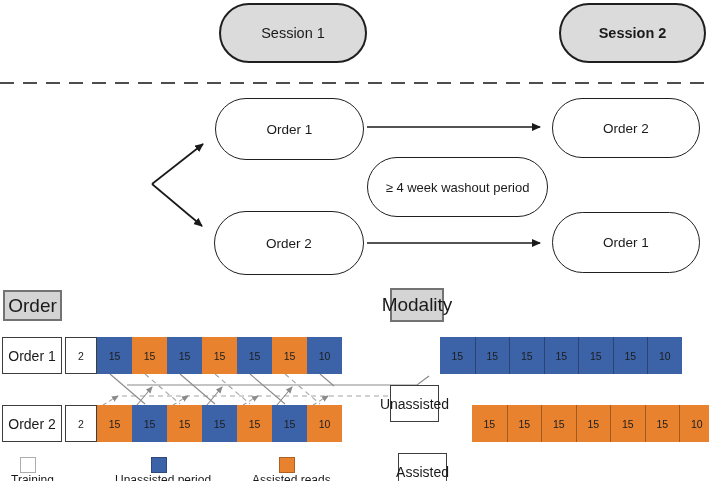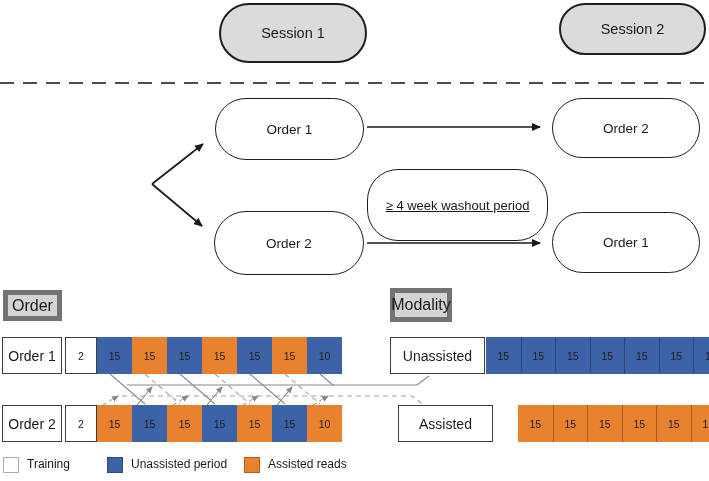--- a/index.html
+++ b/index.html
@@ -13,44 +13,44 @@
   .stadium{
     background:var(--c-stadium,#dbdbdb);border:2px solid #1f1f1f;border-radius:30px;
     font-size:14.5px;
   }
   .oval{
     background:#ffffff;border:1.8px solid #1f1f1f;border-radius:31px;font-size:13.5px;
   }
   .oval.small-text{font-size:13px;}
   .oval.big-text{font-size:15.5px;}
   .section-label{
-    background:var(--c-label,#d4d4d4);border:5px solid #737373;font-size:16px;
+    background:var(--c-label,#d4d4d4);border:2px solid #737373;font-size:19px;
   }
   .row{position:absolute;z-index:2;display:flex;height:37px;}
   .row-label{
     background:#fff;border:1.5px solid #3d3d3d;height:100%;
     display:flex;align-items:center;justify-content:center;font-size:14px;flex:0 0 auto;
   }
   .row-label.w60{width:60px;}
-  .row-label.w73{width:95px;}
+  .row-label.w73{width:49px;margin-top:48px;}
   .blocks{display:flex;height:100%;}
   .blocks.gap3{margin-left:3px;}
   .blocks.gap1{margin-left:1px;}
   .block{
     height:100%;display:flex;align-items:center;justify-content:center;
     font-size:10.5px;color:#1c1c1c;flex:0 0 auto;
   }
   .blocks.w35 .block{width:35px;}
   .blocks.w34 .block{width:34.5px;}
   .block.t-training{background:var(--c-training,#fff);border:1.5px solid #3d3d3d;width:32px !important;margin-right:0;}
   .blocks.w35 .block.t-training{width:32px;}
   .block.t-unassisted{background:var(--c-unassisted,#3c63a8);}
   .block.t-assisted{background:var(--c-assisted,#e8822f);}
   .block.sep{border-left:1px solid rgba(0,0,0,0.30);}
-  .legend-item{position:absolute;z-index:2;top:457px;display:flex;align-items:flex-start;height:16px;}
+  .legend-item{position:absolute;z-index:2;top:457px;display:flex;align-items:center;height:16px;flex-direction:column;}
   .swatch{width:16px;height:16px;flex:0 0 auto;}
   .swatch.t-training{background:var(--c-training,#fff);border:1px solid #adadad;}
   .swatch.t-unassisted{background:var(--c-unassisted,#3c63a8);border:1px solid rgba(0,0,0,0.25);}
   .swatch.t-assisted{background:var(--c-assisted,#e8822f);border:1px solid rgba(0,0,0,0.25);}
   .legend-text{margin-left:8px;font-size:12px;white-space:nowrap;}
 </style>
 </head>
 <body>
 
 <div id="fig" style="--c-unassisted: #3c63a8; --c-assisted: #e8822f; --c-training: #ffffff; --c-stadium: #dbdbdb; --c-label: #d4d4d4;">
@@ -95,30 +95,30 @@
       <line x1="277" y1="405" x2="292" y2="387" stroke="#8a8a8a" stroke-width="1.1" marker-end="url(#ahg)"></line>
 
       <line x1="103" y1="405" x2="118" y2="396" stroke="#a3a3a3" stroke-width="1.1" stroke-dasharray="4 3" marker-end="url(#ahg)"></line>
       <line x1="173" y1="405" x2="188" y2="396" stroke="#a3a3a3" stroke-width="1.1" stroke-dasharray="4 3" marker-end="url(#ahg)"></line>
       <line x1="243" y1="405" x2="258" y2="396" stroke="#a3a3a3" stroke-width="1.1" stroke-dasharray="4 3" marker-end="url(#ahg)"></line>
       <line x1="313" y1="405" x2="328" y2="396" stroke="#a3a3a3" stroke-width="1.1" stroke-dasharray="4 3" marker-end="url(#ahg)"></line>
     </g>
   </svg>
 
   <div class="node stadium" style="left:219px;top:3px;width:148px;height:60px;">Session 1</div>
-  <div class="node stadium" style="left:559px;top:3px;width:147px;height:52px;">Session 2</div>
+  <div class="node stadium" style="left:559px;top:3px;width:147px;height:60px;font-weight:bold;">Session 2</div>
 
   <div class="node oval" style="left:215px;top:98px;width:149px;height:62px;">Order 1</div>
   <div class="node oval" style="left:552px;top:98px;width:148px;height:60px;">Order 2</div>
-  <div class="node oval small-text" style="left:367px;top:169px;width:181px;height:72px;text-decoration:underline;">≥ 4 week washout period</div>
+  <div class="node oval small-text" style="left:367px;top:157px;width:181px;height:60px;">≥ 4 week washout period</div>
   <div class="node oval" style="left:214px;top:211px;width:150px;height:64px;border-radius:32px;">Order 2</div>
   <div class="node oval" style="left:552px;top:212px;width:148px;height:61px;">Order 1</div>
 
   <div class="node section-label" style="left:3px;top:290px;width:59px;height:31px;">Order</div>
-  <div class="node section-label" style="left:390px;top:288px;width:62px;height:34px;">Modality</div>
+  <div class="node section-label" style="left:390px;top:288px;width:54px;height:34px;">Modality</div>
 
   <div class="row" style="left:2px;top:337px;">
     <div class="row-label w60">Order 1</div>
     <div class="blocks w35 gap3">
         <div class="block t-training">2</div>
         <div class="block t-unassisted">15</div>
         <div class="block t-assisted">15</div>
         <div class="block t-unassisted">15</div>
         <div class="block t-assisted">15</div>
         <div class="block t-unassisted">15</div>

